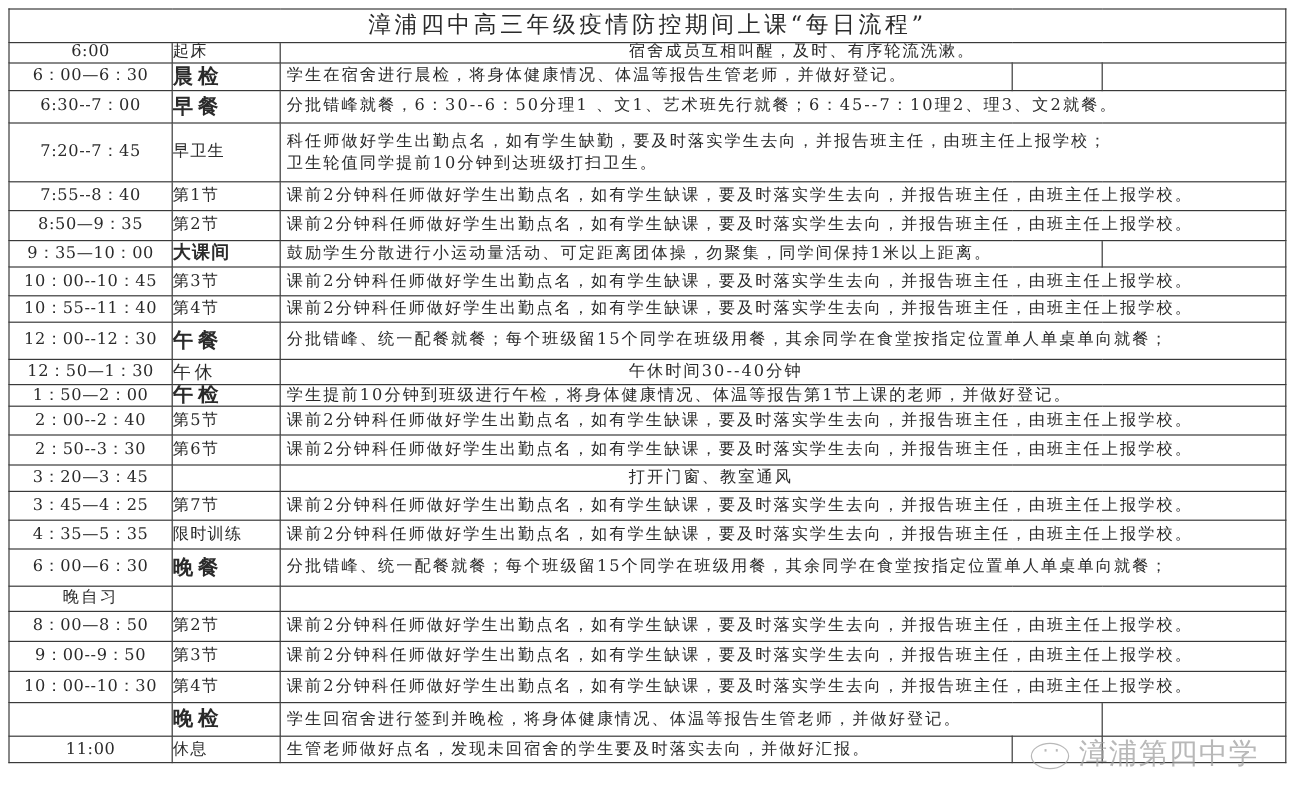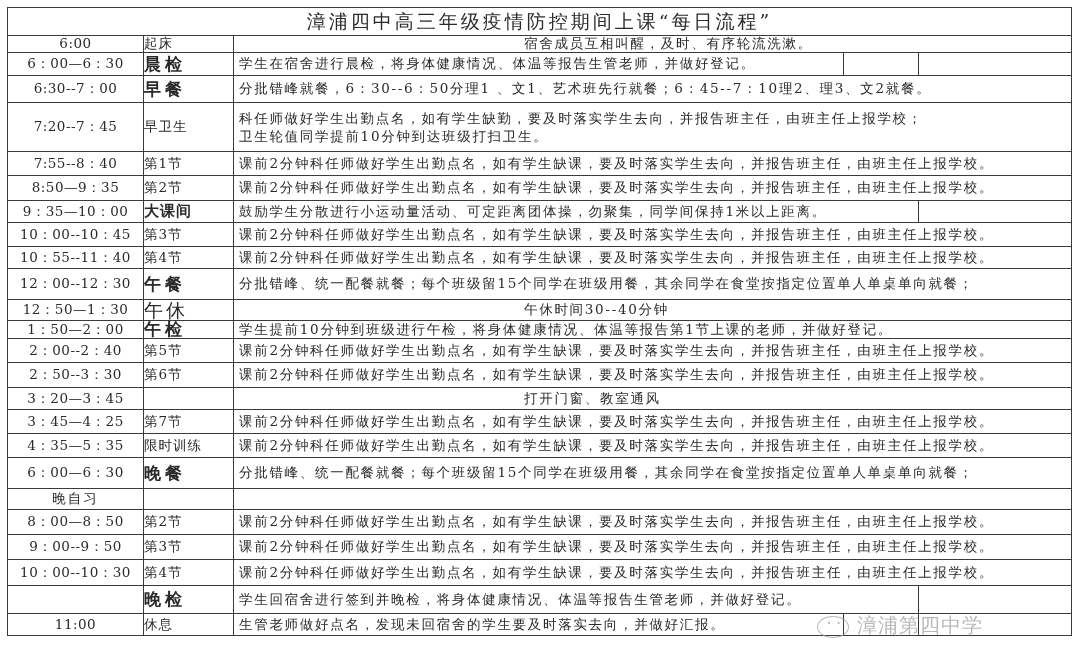--- a/index.html
+++ b/index.html
@@ -11,22 +11,22 @@
   td.time { text-align: center; letter-spacing: 0.5px; }
   td.act { text-align: left; }
   td.act.big { font-size: 17px; font-weight: bold; letter-spacing: 4px; }
   td.act.mid { font-size: 15px; font-weight: bold; letter-spacing: 1px; font-family: Liberation Serif, serif; }
   td.act.small { font-size: 13.5px; letter-spacing: 1px; }
   td.desc { padding-left: 5px; letter-spacing: 1.7px; margin-left: 41px; }
   td.desc.indent { padding-left: 290px; }
   td.desc.multi { white-space: normal; line-height: 18px; }
   td.title { font-size: 19px; letter-spacing: 3px; text-align: center; height: 27px; padding-left: 0; }
   td.sub { }
-  .watermark { position: absolute; left: 817px; top: 612px; font-family: Liberation Mono, monospace;
-               font-size: 20px; color: rgba(160,160,160,0.75); letter-spacing: 1px; pointer-events: none; }
+  .watermark { position: absolute; left: 859px; top: 612px; font-family: Liberation Mono, monospace;
+               font-size: 24px; color: rgba(160,160,160,0.75); letter-spacing: 1px; pointer-events: none; }
   .watermark .bubble { display: inline-block; width: 30px; height: 20px; border: 1.5px solid rgba(160,160,160,0.75);
                        border-radius: 50%; vertical-align: middle; margin-right: 8px; position: relative; }
   .watermark .bubble::after { content: "··"; position: absolute; left: 7px; top: -2px; font-size: 14px; }
 </style>
 </head>
 <body>
 
 <div class="sheet">
 <table>
   <colgroup>
@@ -92,21 +92,21 @@
     <td class="act small">第4节</td>
     <td colspan="3" class="desc">课前2分钟科任师做好学生出勤点名，如有学生缺课，要及时落实学生去向，并报告班主任，由班主任上报学校。</td>
   </tr>
   <tr style="height:31px">
     <td class="time">12：00--12：30</td>
     <td class="act big">午餐</td>
     <td colspan="3" class="desc">分批错峰、统一配餐就餐；每个班级留15个同学在班级用餐，其余同学在食堂按指定位置单人单桌单向就餐；</td>
   </tr>
   <tr style="height:21px">
     <td class="time">12：50—1：30</td>
-    <td class="act small" style="font-size:19px;letter-spacing:3px">午休</td>
+    <td class="act small" style="font-size:15px;letter-spacing:3px">午休</td>
     <td colspan="3" class="desc indent">午休时间30--40分钟</td>
   </tr>
   <tr style="height:14px">
     <td class="time">1：50—2：00</td>
     <td class="act big">午检</td>
     <td colspan="3" class="desc">学生提前10分钟到班级进行午检，将身体健康情况、体温等报告第1节上课的老师，并做好登记。</td>
   </tr>
   <tr style="height:24px">
     <td class="time">2：00--2：40</td>
     <td class="act small">第5节</td>

